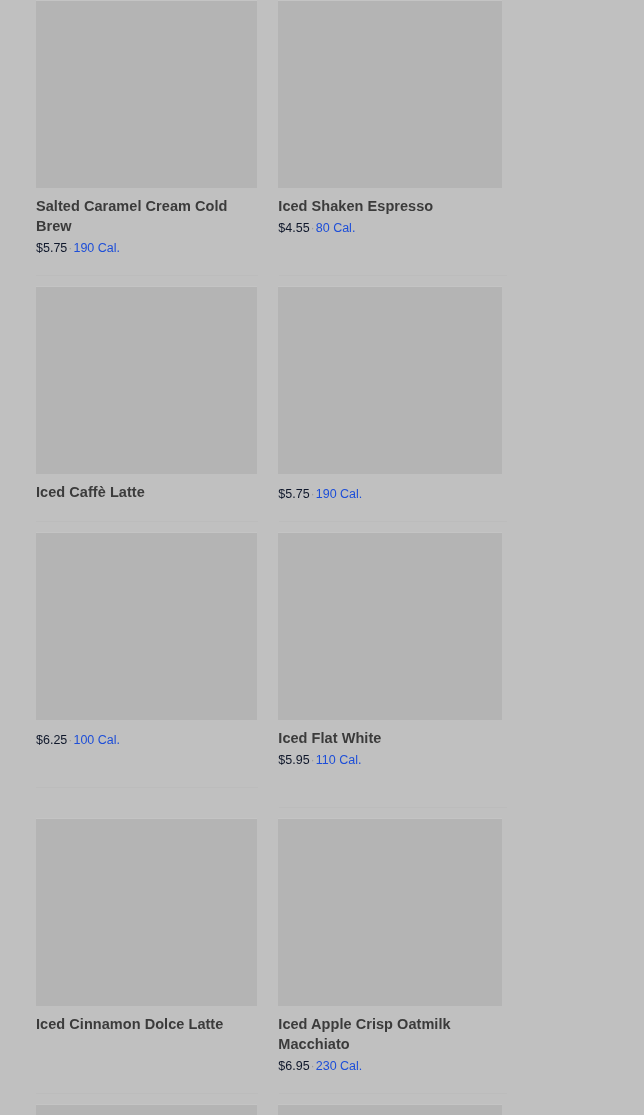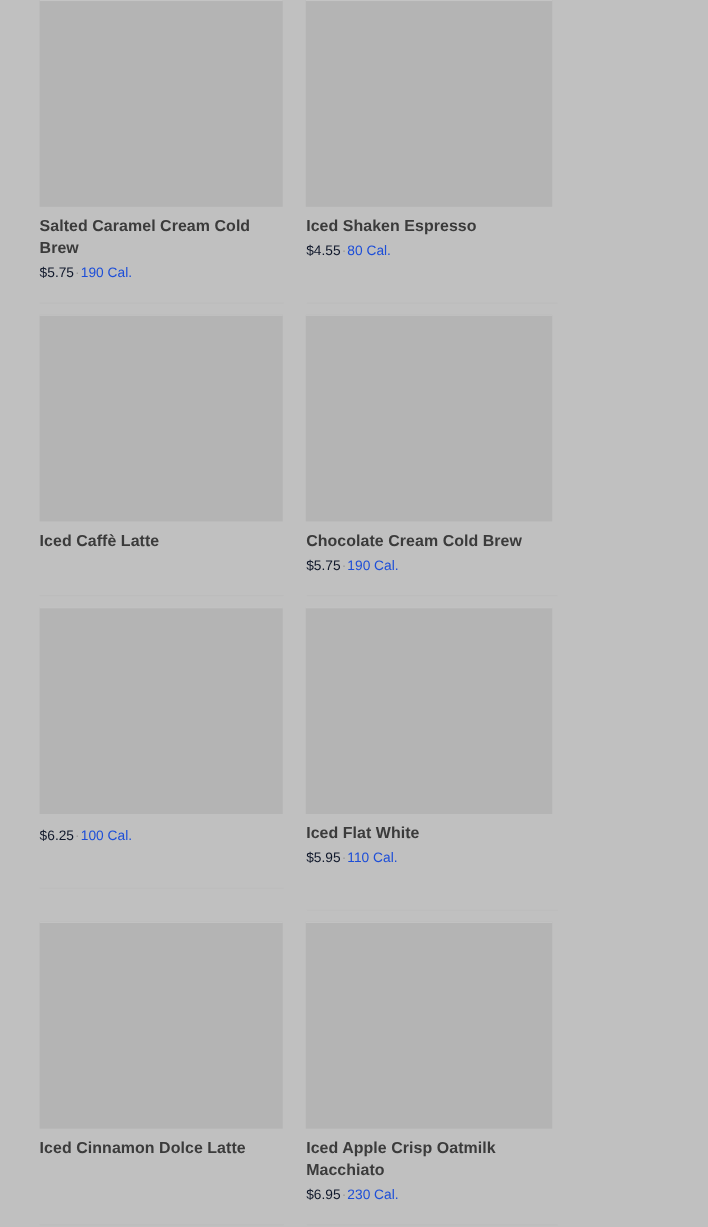--- a/index.html
+++ b/index.html
@@ -119,21 +119,20 @@
   <div class="row" style="padding-top:10px;">
     <div class="cell left">
       <div class="thumb sq"></div>
       <div class="card-text">
         <div class="title">Iced Caffè Latte</div>
       </div>
     </div>
     <div class="cell right">
       <div class="thumb sq"></div>
       <div class="card-text">
-        <div class="title">Chocolate Cream Cold Brew</div>
         <div class="meta">
           <span class="price">$5.75</span><span class="sep">·</span><span class="cal">190 Cal.</span>
         </div>
       </div>
     </div>
   </div>
 
   <div class="row">
     <div class="cell-divider-wrap left" style="width:322px;box-sizing:border-box;padding-top:18px;">
       <div class="divider"></div>

